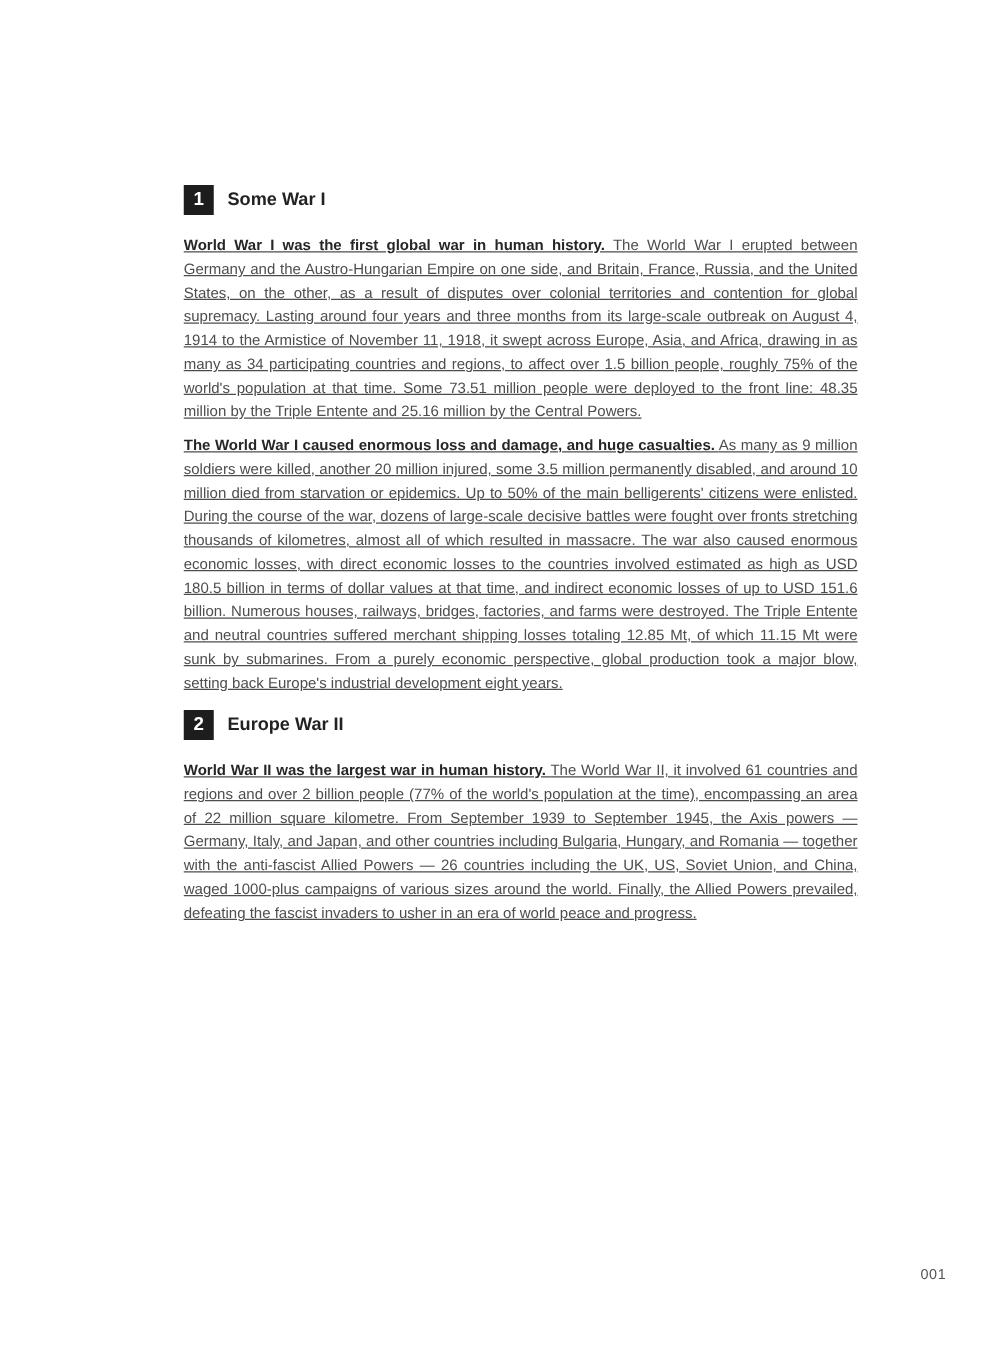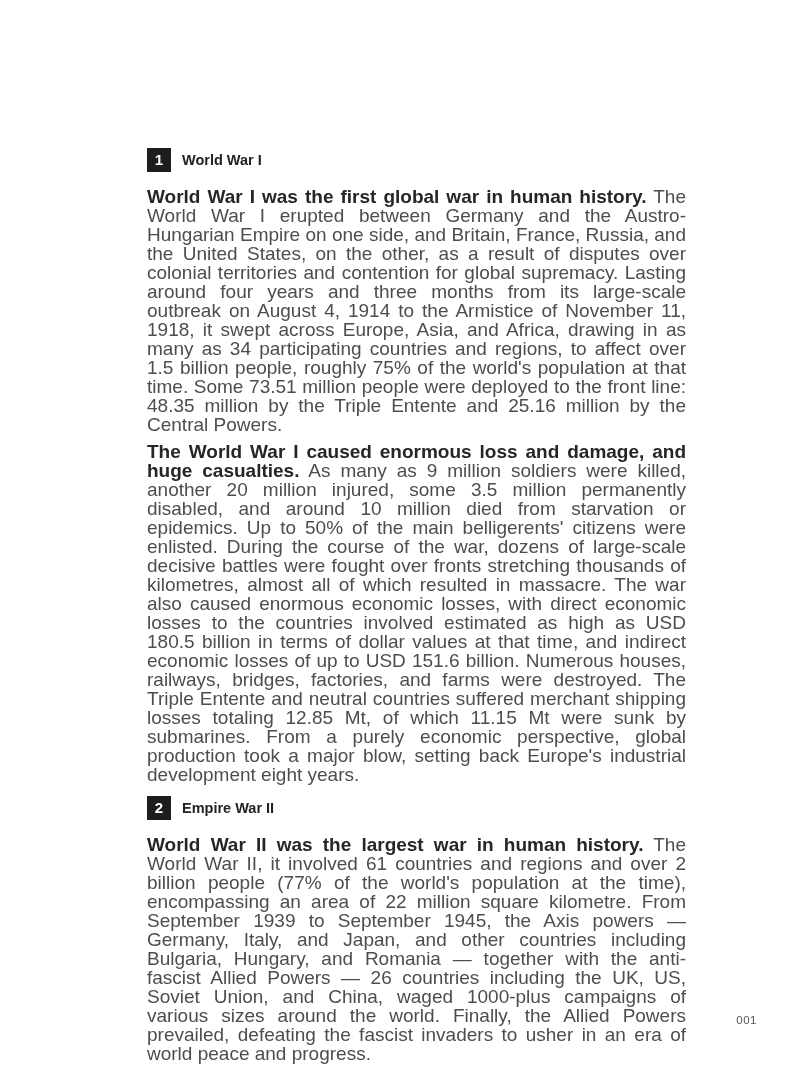--- a/index.html
+++ b/index.html
@@ -39,24 +39,25 @@
     flex: 0 0 auto;
   }
   .section-title {
     margin-left: 11px;
     font-weight: bold;
     font-size: 14.5px;
     color: #222222;
   }
   p.para {
     margin: 0 0 8px 0;
-    font-size: 19px;
+    font-size: 12px;
     line-height: 19px;
     color: #4d4d4d;
     text-align: justify;
+    text-decoration: underline;
   }
   p.para .lead {
     font-weight: bold;
     color: #262626;
   }
   .page-number {
     position: absolute;
     right: 36px;
     top: 1014px;
     font-size: 11.5px;
@@ -64,29 +65,29 @@
     letter-spacing: 0.5px;
   }
 </style>
 </head>
 <body>
 
 <div class="content">
 
   <div class="section-header">
     <span class="badge">1</span>
-    <span class="section-title">World War I</span>
+    <span class="section-title">Some War I</span>
   </div>
 
   <p class="para"><strong class="lead">World War I was the first global war in human history.</strong> <span>The World War I erupted between Germany and the Austro-Hungarian Empire on one side, and Britain, France, Russia, and the United States, on the other, as a result of disputes over colonial territories and contention for global supremacy. Lasting around four years and three months from its large-scale outbreak on August 4, 1914 to the Armistice of November 11, 1918, it swept across Europe, Asia, and Africa, drawing in as many as 34 participating countries and regions, to affect over 1.5 billion people, roughly 75% of the world's population at that time. Some 73.51 million people were deployed to the front line: 48.35 million by the Triple Entente and 25.16 million by the Central Powers.</span></p>
 
   <p class="para"><strong class="lead">The World War I caused enormous loss and damage, and huge casualties.</strong> <span>As many as 9 million soldiers were killed, another 20 million injured, some 3.5 million permanently disabled, and around 10 million died from starvation or epidemics. Up to 50% of the main belligerents' citizens were enlisted. During the course of the war, dozens of large-scale decisive battles were fought over fronts stretching thousands of kilometres, almost all of which resulted in massacre. The war also caused enormous economic losses, with direct economic losses to the countries involved estimated as high as USD 180.5 billion in terms of dollar values at that time, and indirect economic losses of up to USD 151.6 billion. Numerous houses, railways, bridges, factories, and farms were destroyed. The Triple Entente and neutral countries suffered merchant shipping losses totaling 12.85 Mt, of which 11.15 Mt were sunk by submarines. From a purely economic perspective, global production took a major blow, setting back Europe's industrial development eight years.</span></p>
 
   <div class="section-header subsequent">
     <span class="badge">2</span>
-    <span class="section-title">Empire War II</span>
+    <span class="section-title">Europe War II</span>
   </div>
 
   <p class="para"><strong class="lead">World War II was the largest war in human history.</strong> <span>The World War II, it involved 61 countries and regions and over 2 billion people (77% of the world's population at the time), encompassing an area of 22 million square kilometre. From September 1939 to September 1945, the Axis powers — Germany, Italy, and Japan, and other countries including Bulgaria, Hungary, and Romania — together with the anti-fascist Allied Powers — 26 countries including the UK, US, Soviet Union, and China, waged 1000-plus campaigns of various sizes around the world. Finally, the Allied Powers prevailed, defeating the fascist invaders to usher in an era of world peace and progress.</span></p>
 
 </div>
 
 <div class="page-number">001</div>
 
 </body></html>

